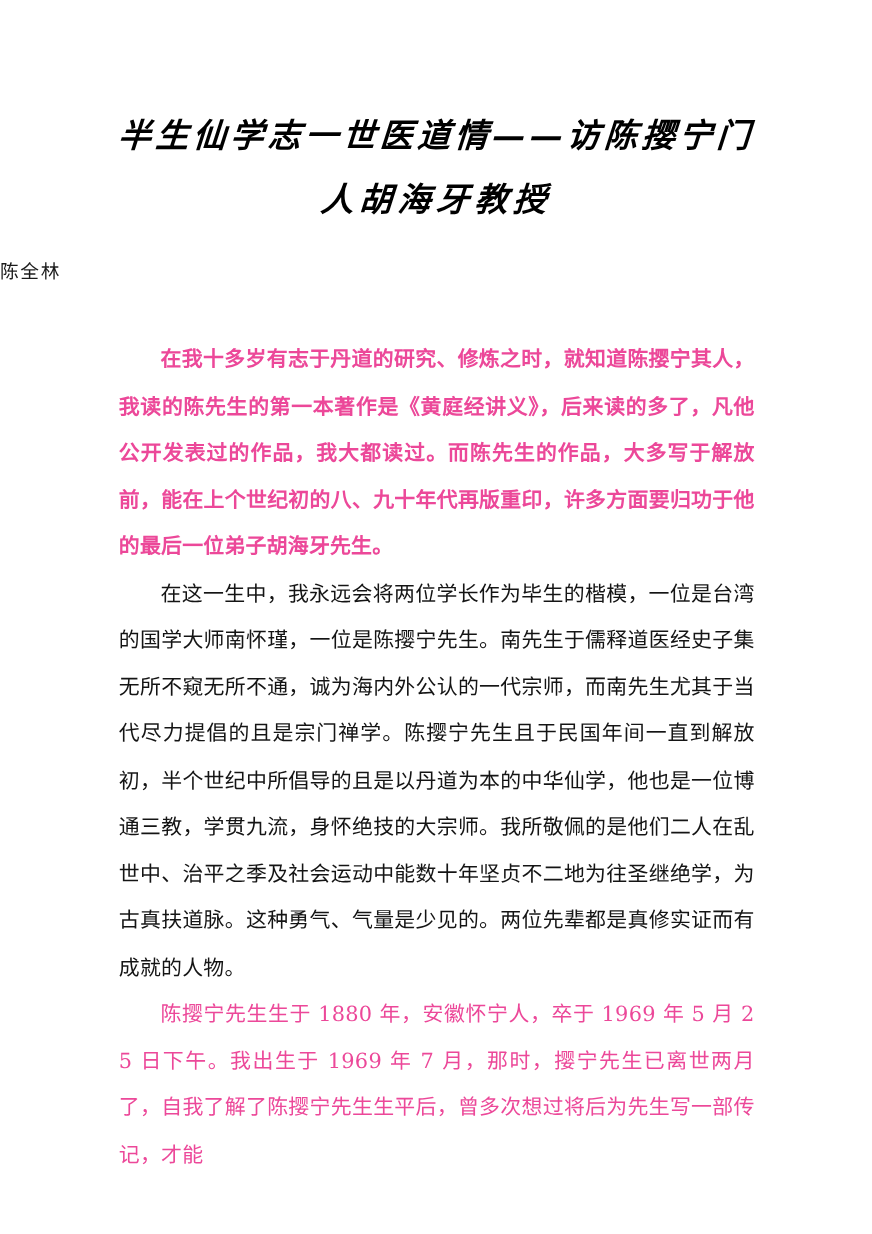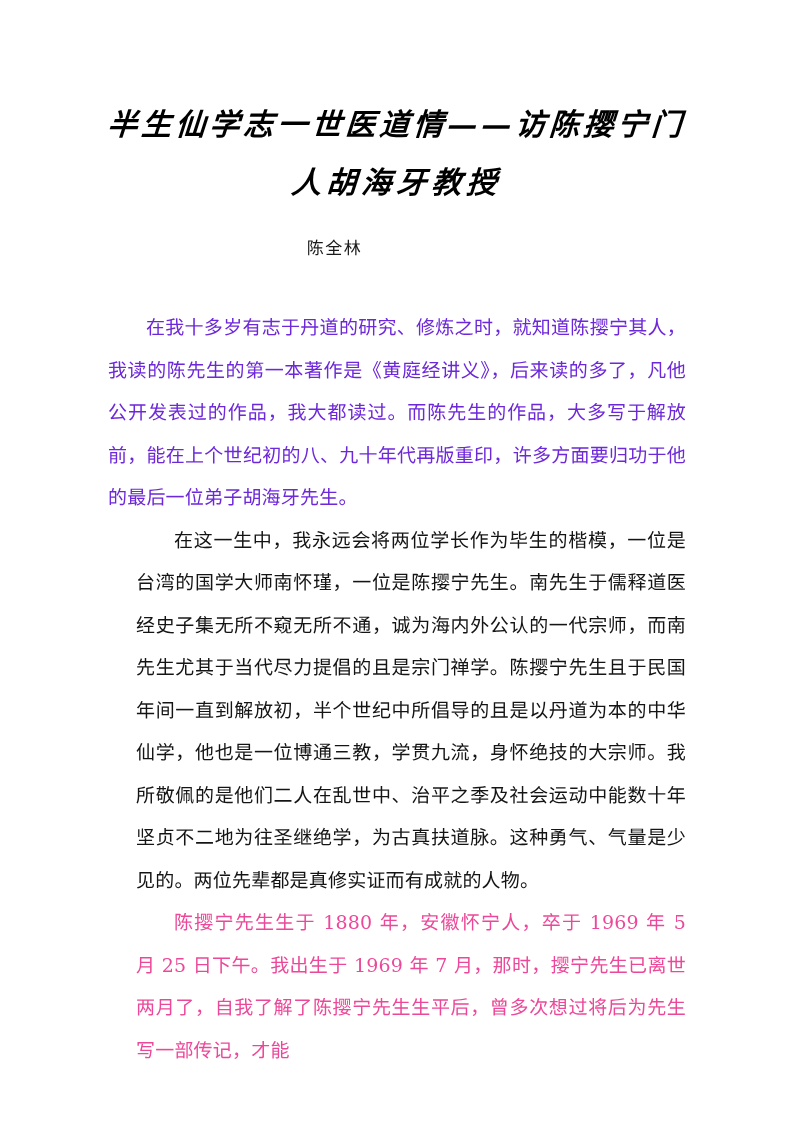--- a/index.html
+++ b/index.html
@@ -43,21 +43,21 @@
   .title-line-2 {
     letter-spacing: 5px;
   }
 
   
   .byline {
     position: absolute;
     left: 0;
     top: 235px;
     width: 669px;
-    text-align: center;
+    text-align: left;
     font-family: "DejaVu Serif", "Liberation Serif", serif;
     font-size: 17px;
     color: #1a1a1a;
     letter-spacing: 1.5px;
     line-height: 26px;
   }
 
   
   .body-col {
     position: absolute;
@@ -72,34 +72,33 @@
     color: #141414;
     text-align: justify;
     text-justify: inter-character;
     text-indent: 2em;
     margin: 0 0 0 0;
     letter-spacing: 0.2px;
     word-break: break-all;
   }
   .para + .para {
     margin-top: 0;
-    margin-left: 28px;
   }
 </style>
 </head>
 <body>
 
 <div class="page" style="background: rgb(255, 255, 255);">
 
   <div class="title-block">
     <div class="title-line title-line-1" style="color: rgb(0, 0, 0);">半生仙学志一世医道情——访陈撄宁门</div>
     <div class="title-line title-line-2" style="color: rgb(0, 0, 0);">人胡海牙教授</div>
   </div>
 
   <div class="byline" style="color: rgb(26, 26, 26);">陈全林</div>
 
   <div class="body-col">
-    <p class="para" style="color: #6d28d9;">在我十多岁有志于丹道的研究、修炼之时，就知道陈撄宁其人，我读的陈先生的第一本著作是《黄庭经讲义》，后来读的多了，凡他公开发表过的作品，我大都读过。而陈先生的作品，大多写于解放前，能在上个世纪初的八、九十年代再版重印，许多方面要归功于他的最后一位弟子胡海牙先生。</p>
+    <p class="para" style="color: #ec4899; font-weight: bold;">在我十多岁有志于丹道的研究、修炼之时，就知道陈撄宁其人，我读的陈先生的第一本著作是《黄庭经讲义》，后来读的多了，凡他公开发表过的作品，我大都读过。而陈先生的作品，大多写于解放前，能在上个世纪初的八、九十年代再版重印，许多方面要归功于他的最后一位弟子胡海牙先生。</p>
     <p class="para" style="color: rgb(20, 20, 20);">在这一生中，我永远会将两位学长作为毕生的楷模，一位是台湾的国学大师南怀瑾，一位是陈撄宁先生。南先生于儒释道医经史子集无所不窥无所不通，诚为海内外公认的一代宗师，而南先生尤其于当代尽力提倡的且是宗门禅学。陈撄宁先生且于民国年间一直到解放初，半个世纪中所倡导的且是以丹道为本的中华仙学，他也是一位博通三教，学贯九流，身怀绝技的大宗师。我所敬佩的是他们二人在乱世中、治平之季及社会运动中能数十年坚贞不二地为往圣继绝学，为古真扶道脉。这种勇气、气量是少见的。两位先辈都是真修实证而有成就的人物。</p>
     <p class="para" style="color: #ec4899;">陈撄宁先生生于 1880 年，安徽怀宁人，卒于 1969 年 5 月 25 日下午。我出生于 1969 年 7 月，那时，撄宁先生已离世两月了，自我了解了陈撄宁先生生平后，曾多次想过将后为先生写一部传记，才能</p>
   </div>
 
 </div>
 
 </body></html>

